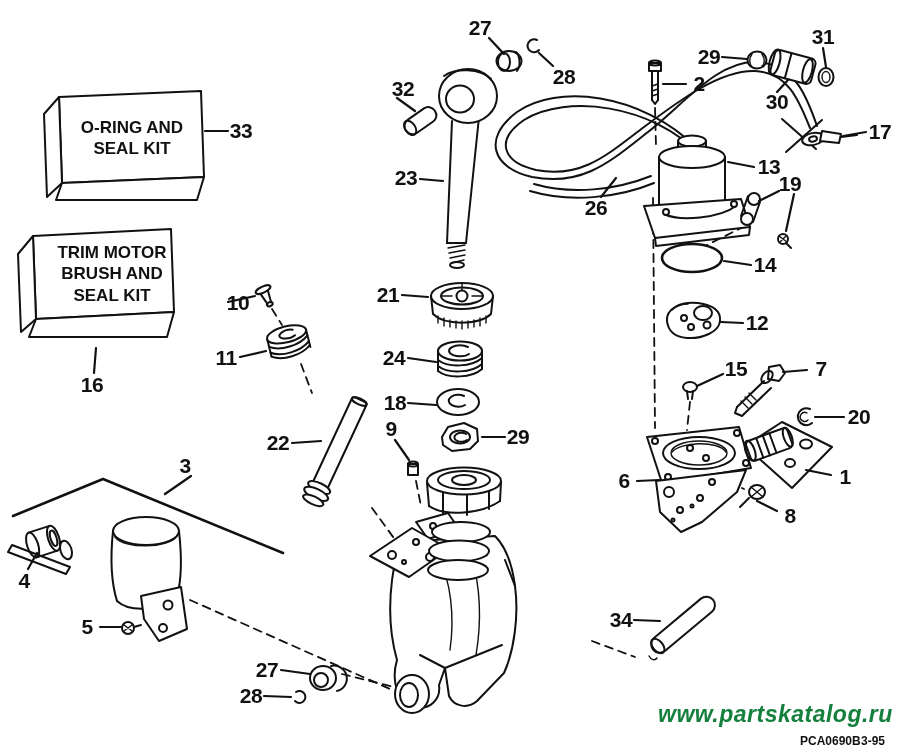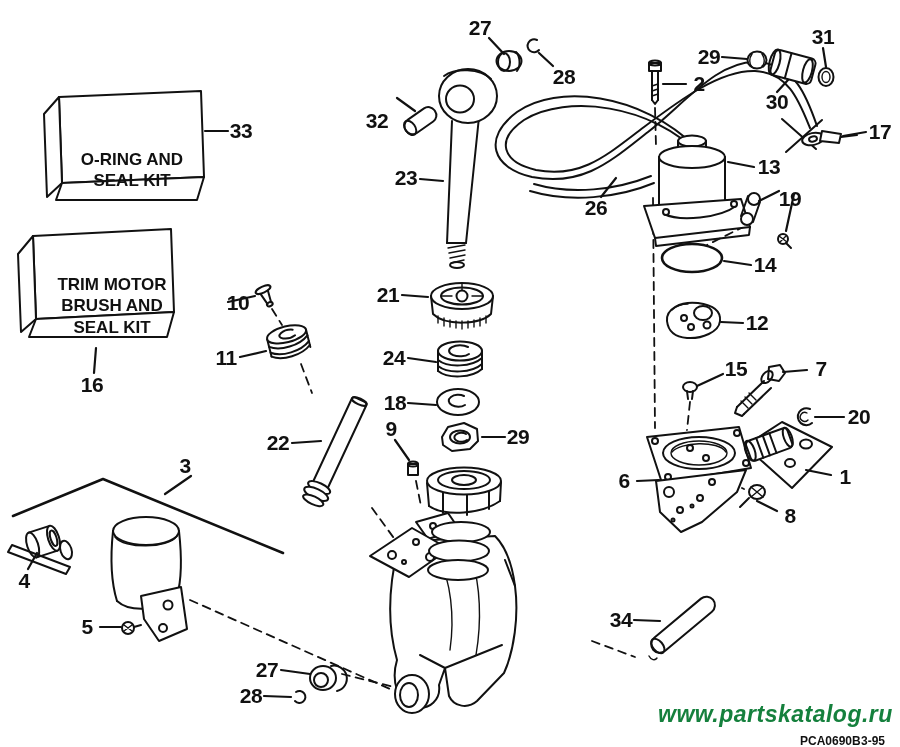--- a/index.html
+++ b/index.html
@@ -9,21 +9,21 @@
   svg .ln{stroke:#111;stroke-width:2;fill:none;stroke-linecap:round;stroke-linejoin:round;}
   svg .f{fill:#fff;}
   svg .thick{stroke-width:2.6;}
   svg .thin{stroke-width:1.4;}
   svg .dash{stroke-dasharray:8 6;stroke-width:1.8;}
   svg .ld{stroke-width:2.2;}
   .callout{position:absolute;transform:translate(-50%,-50%);font-weight:bold;font-size:21px;
            letter-spacing:-0.5px;white-space:nowrap;}
   .kit-label{position:absolute;display:flex;align-items:center;justify-content:center;
              text-align:center;font-weight:bold;font-size:17px;line-height:1.25;
-             white-space:pre-line;margin-top:32px;}
+             white-space:pre-line;}
   .watermark{position:absolute;left:658px;top:701px;font-size:23px;font-weight:bold;
              font-style:italic;letter-spacing:0.5px;}
   .code{position:absolute;font-size:12px;font-weight:bold;}
   .code-part{left:800px;top:734px;}
   .code-date{left:861px;top:734px;}
 </style>
 </head>
 <body>
 
 <div class="stage">
@@ -352,30 +352,30 @@
 
   <div class="kit-label" style="left:62px;top:95px;width:140px;height:86px;">O-RING AND
 SEAL KIT</div>
   <div class="kit-label" style="left:36px;top:231px;width:152px;height:86px;">TRIM MOTOR
 BRUSH AND
 SEAL KIT</div>
 
   <div>
       <div class="callout" style="left: 480px; top: 28px;">27</div>
       <div class="callout" style="left: 564px; top: 77px;">28</div>
-      <div class="callout" style="left: 377px; top: 89px; margin-top: 32px;">32</div>
+      <div class="callout" style="left: 403px; top: 89px;">32</div>
       <div class="callout" style="left: 406px; top: 178px;">23</div>
       <div class="callout" style="left: 699px; top: 84px;">2</div>
       <div class="callout" style="left: 709px; top: 57px;">29</div>
       <div class="callout" style="left: 777px; top: 102px;">30</div>
       <div class="callout" style="left: 823px; top: 37px;">31</div>
       <div class="callout" style="left: 880px; top: 132px;">17</div>
       <div class="callout" style="left: 769px; top: 167px;">13</div>
       <div class="callout" style="left: 596px; top: 208px;">26</div>
-      <div class="callout" style="left: 790px; top: 199px;">19</div>
+      <div class="callout" style="left: 790px; top: 184px;">19</div>
       <div class="callout" style="left: 765px; top: 265px;">14</div>
       <div class="callout" style="left: 757px; top: 323px;">12</div>
       <div class="callout" style="left: 388px; top: 295px;">21</div>
       <div class="callout" style="left: 394px; top: 358px;">24</div>
       <div class="callout" style="left: 395px; top: 403px;">18</div>
       <div class="callout" style="left: 391px; top: 429px;">9</div>
       <div class="callout" style="left: 518px; top: 437px;">29</div>
       <div class="callout" style="left: 736px; top: 369px;">15</div>
       <div class="callout" style="left: 821px; top: 369px;">7</div>
       <div class="callout" style="left: 859px; top: 417px;">20</div>

